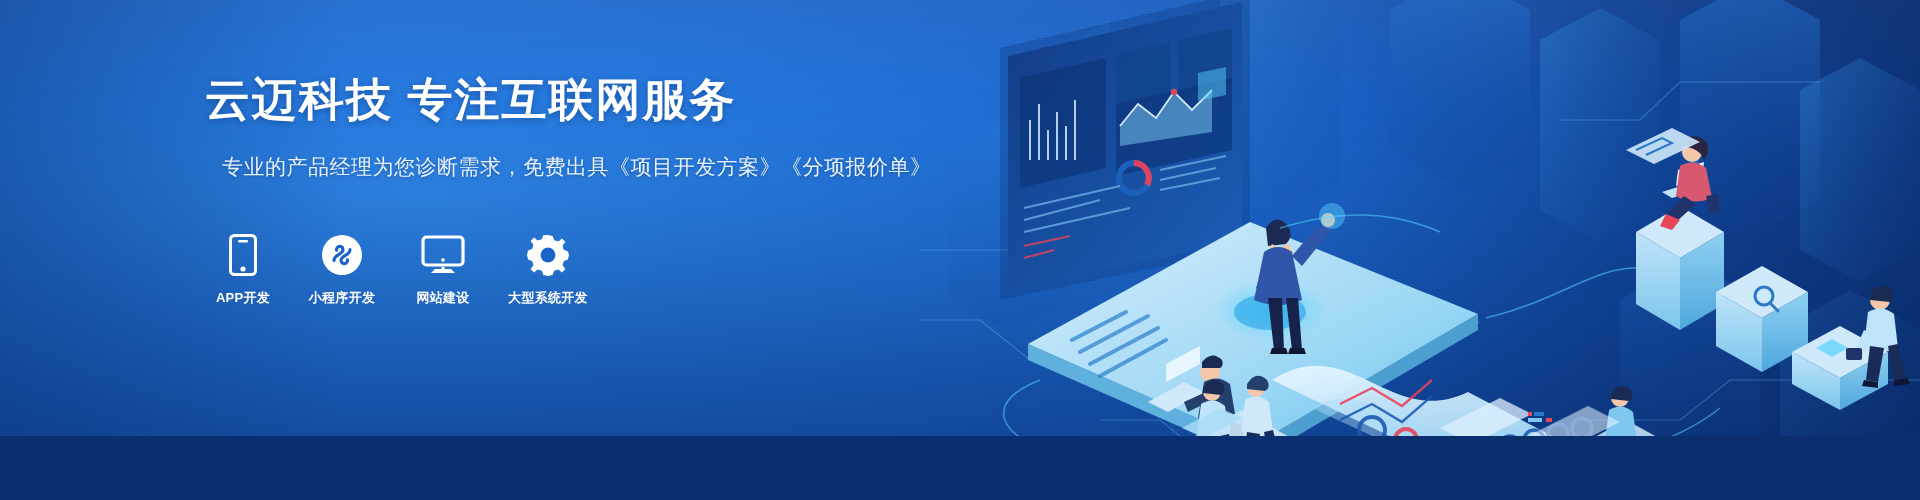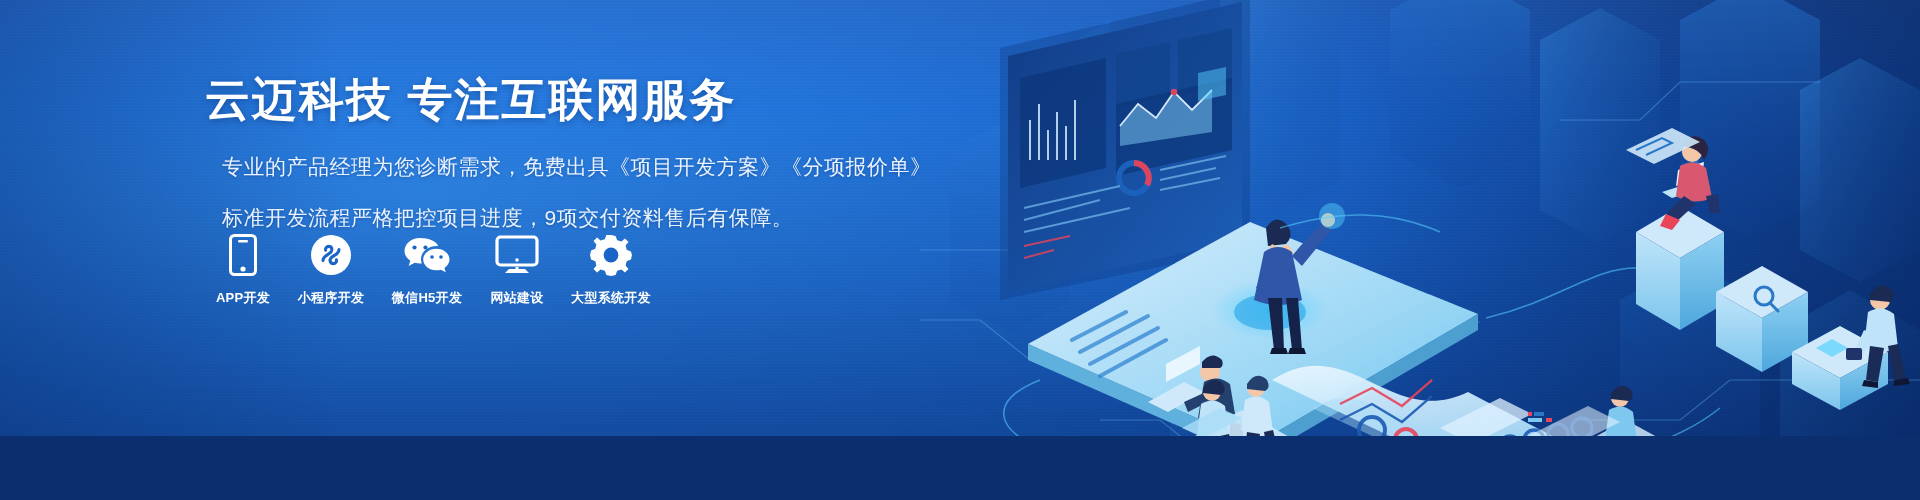--- a/index.html
+++ b/index.html
@@ -65,21 +65,21 @@
     text-shadow: 0 1px 3px rgba(4,30,80,0.30);
   }
 
   
   .services {
     position: absolute;
     left: 205px;
     top: 232px;
     display: flex;
     align-items: flex-start;
-    gap: 4px;
+    gap: 15px;
     z-index: 6;
   }
   .service {
     width: 73px;
     display: flex;
     flex-direction: column;
     align-items: center;
     margin-right: 0;
   }
   .service .glyph {
@@ -383,21 +383,20 @@
       <path d="M360 228 C 420 210, 470 210, 520 232"></path>
     </g>
   </svg>
 
   <div class="scanlines"></div>
   <div class="vignette"></div>
 
   <div class="copy">
     <h1 class="headline">云迈科技 专注互联网服务</h1>
     <p class="subline">专业的产品经理为您诊断需求，免费出具《项目开发方案》《分项报价单》</p>
-    <p class="subline">标准开发流程严格把控项目进度，9项交付资料售后有保障。</p>
   </div>
 
   <div class="services">
 
     <div class="service" style="width:76px;">
       <span class="glyph">
         <svg width="28" height="42" viewBox="0 0 28 42">
           <rect x="1.5" y="1.5" width="25" height="39" rx="4" fill="none" stroke="#ffffff" stroke-width="3"></rect>
           <rect x="9" y="6" width="10" height="2.4" rx="1.2" fill="#ffffff"></rect>
           <circle cx="14" cy="35" r="2.6" fill="#ffffff"></circle>
@@ -410,36 +409,20 @@
       <span class="glyph">
         <svg width="42" height="42" viewBox="0 0 42 42">
           <circle cx="21" cy="21" r="20" fill="#ffffff"></circle>
           <path d="M13 26.5 c0 -5 5.5 -5.5 8 -8.5 c2 -2.4 0.6 -5.6 -2.2 -5.6 c-2.4 0 -3.6 2 -3.2 3.8" fill="none" stroke="#1a63c8" stroke-width="3.1" stroke-linecap="round"></path>
           <path d="M29 15.5 c0 5 -5.5 5.5 -8 8.5 c-2 2.4 -0.6 5.6 2.2 5.6 c2.4 0 3.6 -2 3.2 -3.8" fill="none" stroke="#1a63c8" stroke-width="3.1" stroke-linecap="round"></path>
         </svg>
       </span>
       <span class="caption">小程序开发</span>
     </div>
 
-    <div class="service" style="width:92px;">
-      <span class="glyph">
-        <svg width="48" height="42" viewBox="0 0 48 42">
-          <path d="M17 4 C8 4 1.5 10 1.5 17 c0 4 2.3 7.5 5.9 9.8 L5.6 32 l6.1 -3.2 c1.7 0.4 3.5 0.7 5.3 0.7
-                   c0.6 0 1.2 0 1.8 -0.1 C18.3 28 18 26.6 18 25.2 C18 17.9 25 12 33.6 12 c0.6 0 1.1 0 1.6 0.1
-                   C33.5 7.3 25.9 4 17 4 Z" fill="#ffffff"></path>
-          <circle cx="11.5" cy="13.5" r="2.1" fill="#1a63c8"></circle>
-          <circle cx="22.5" cy="13.5" r="2.1" fill="#1a63c8"></circle>
-          <path d="M46.5 25.5 c0 -6 -5.9 -10.8 -13.1 -10.8 c-7.3 0 -13.2 4.8 -13.2 10.8 c0 6 5.9 10.8 13.2 10.8
-                   c1.5 0 3 -0.2 4.4 -0.6 l5 2.6 l-1.4 -4.3 C44.4 32 46.5 29 46.5 25.5 Z" fill="#ffffff"></path>
-          <circle cx="29" cy="23" r="1.8" fill="#1a63c8"></circle>
-          <circle cx="38" cy="23" r="1.8" fill="#1a63c8"></circle>
-        </svg>
-      </span>
-      <span class="caption">微信H5开发</span>
-    </div>
 
     <div class="service" style="width:80px;text-align:center;">
       <span class="glyph">
         <svg width="44" height="40" viewBox="0 0 44 40">
           <rect x="2" y="2" width="40" height="28" rx="3.5" fill="none" stroke="#ffffff" stroke-width="3.2"></rect>
           <circle cx="22" cy="25" r="1.8" fill="#ffffff"></circle>
           <path d="M22 32 L22 35" stroke="#ffffff" stroke-width="3"></path>
           <path d="M10 38 L34 38 L30 34 L14 34 Z" fill="#ffffff"></path>
         </svg>
       </span>

